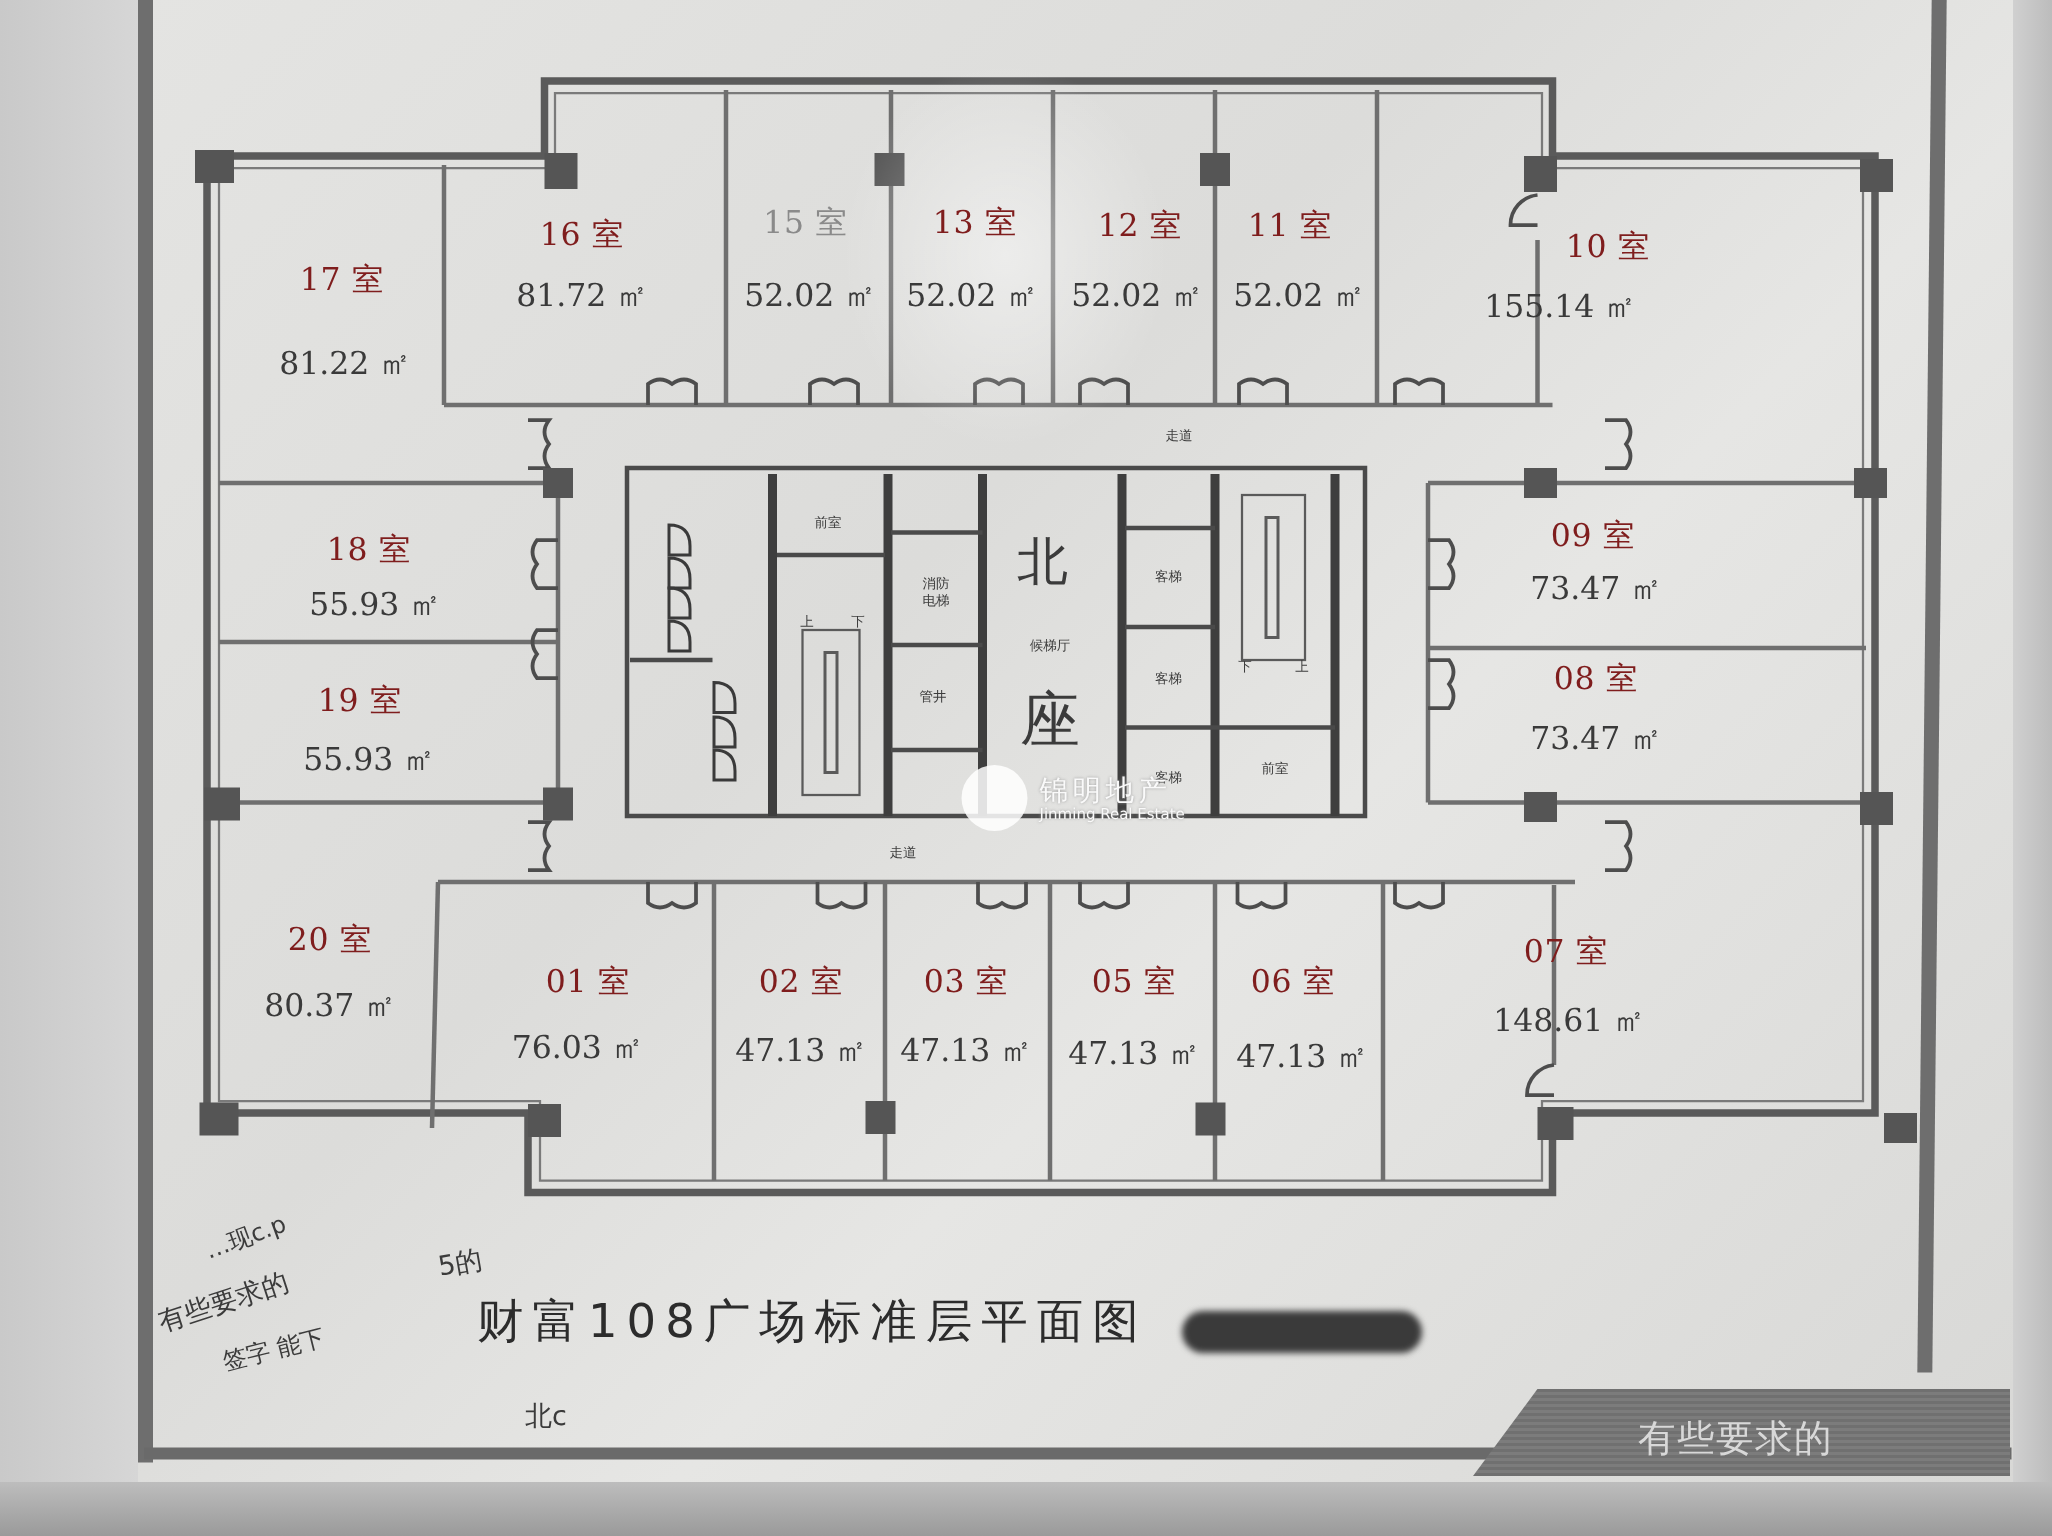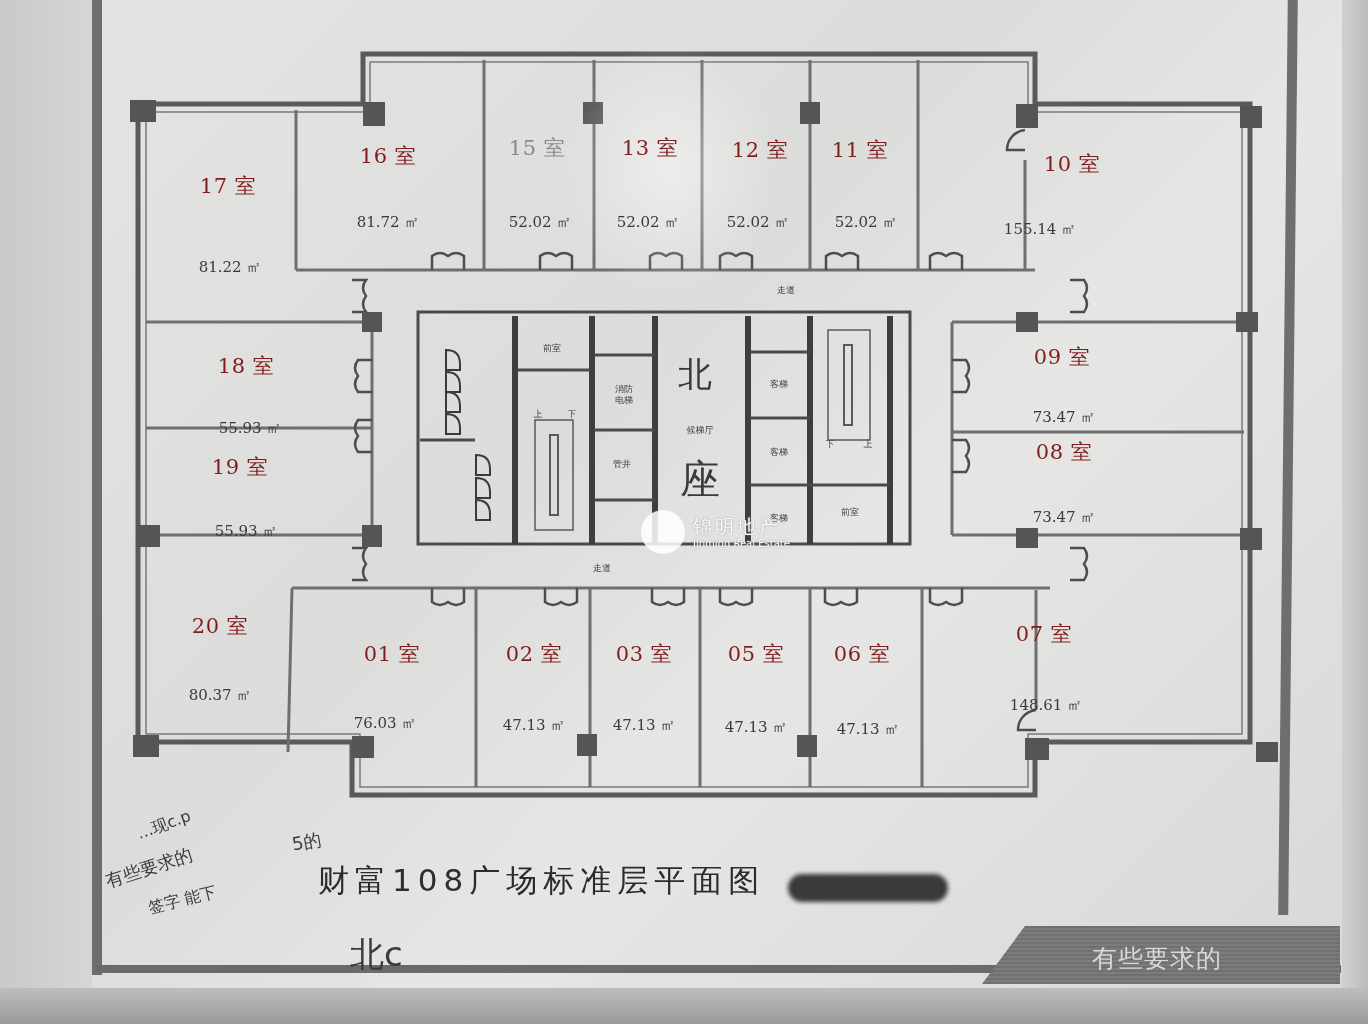--- a/index.html
+++ b/index.html
@@ -14,21 +14,21 @@
   }
   .frame-left { position:absolute; left:92px; top:0; width:10px; height:975px; background:#6e6e6e; }
   .frame-right { position:absolute; left:1283px; top:0; width:10px; height:915px; background:#6e6e6e; transform:skewX(-0.6deg); }
   .frame-bottom { position:absolute; left:96px; top:965px; width:1245px; height:8px; background:#6a6a6a; }
   .page-shadow { position:absolute; left:0; top:988px; width:1368px; height:36px; background:linear-gradient(#bdbdbd,#9a9a9a); }
   .page-edge-left { position:absolute; left:0; top:0; width:92px; height:1024px; background:linear-gradient(90deg,#c9c9c9,#d6d6d6); }
   .page-edge-right { position:absolute; left:1342px; top:0; width:26px; height:1024px; background:linear-gradient(90deg,#d0d0d0,#bcbcbc); }
 
   svg.plan { position:absolute; left:0; top:0; }
   .room-label { position:absolute; font-size:21px; color:#7f1d1d; white-space:nowrap; transform:translateX(-50%); letter-spacing:0.5px; }
-  .room-area { position:absolute; font-size:15px; color:#3a3a3a; white-space:nowrap; transform:translateX(-50%);margin-top:30px; }
+  .room-area { position:absolute; font-size:21px; color:#3a3a3a; white-space:nowrap; transform:translateX(-50%); }
   .faint { color:#8a8a8a; }
   .small-label { position:absolute; font-size:9px; color:#3c3c3c; white-space:nowrap; font-family:Liberation Mono, monospace; transform:translateX(-50%); }
   .hand { position:absolute; font-family:"DejaVu Sans", sans-serif; color:#3b3b3b; white-space:nowrap; }
   .title {
     position:absolute; left:318px; top:860px; font-size:31px; color:#2c2c2c; letter-spacing:6px;
     font-family:"DejaVu Sans", sans-serif; white-space:nowrap;
   }
   .redact { position:absolute; left:788px; top:874px; width:160px; height:28px; background:#3a3a3a; border-radius:14px; filter:blur(2px); }
   .banner {
     position:absolute; left:982px; top:926px; width:358px; height:58px;
@@ -260,21 +260,21 @@
 <div class="small-label" style="left:572px;top:408px">下</div>
 <div class="small-label" style="left:830px;top:438px">下</div>
 <div class="small-label" style="left:868px;top:438px">上</div>
 
 <div class="hand" style="left:678px;top:352px;font-size:34px">北</div>
 <div class="hand" style="left:680px;top:452px;font-size:40px">座</div>
 <div class="hand" style="left:136px;top:815px;font-size:16px;transform:rotate(-20deg)">…现c.p</div>
 <div class="hand" style="left:104px;top:856px;font-size:18px;transform:rotate(-18deg)">有些要求的</div>
 <div class="hand" style="left:148px;top:890px;font-size:16px;transform:rotate(-14deg)">签字 能下</div>
 <div class="hand" style="left:292px;top:830px;font-size:18px;transform:rotate(-10deg)">5的</div>
-<div class="hand" style="left:350px;top:932px;font-size:34px">北c</div>
+<div class="hand" style="left:350px;top:932px;font-size:18px">北c</div>
 
 <div class="title">财富108广场标准层平面图</div>
 <div class="redact"></div>
 
 <div class="banner"></div>
 <div class="banner-text">有些要求的</div>
 
 <div class="watermark">
   <div class="wm-logo"></div>
   <div class="wm-cn">锦明地产</div>

